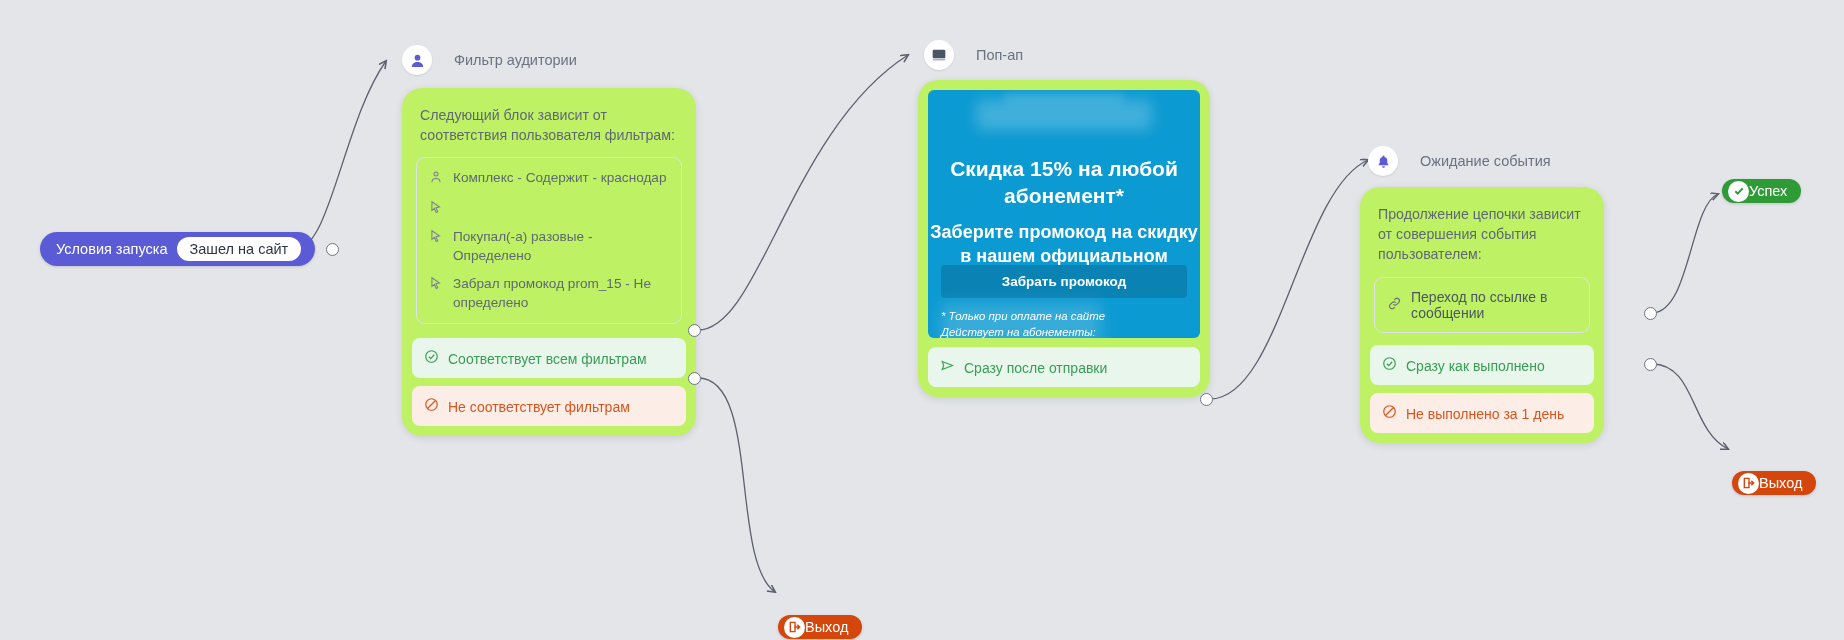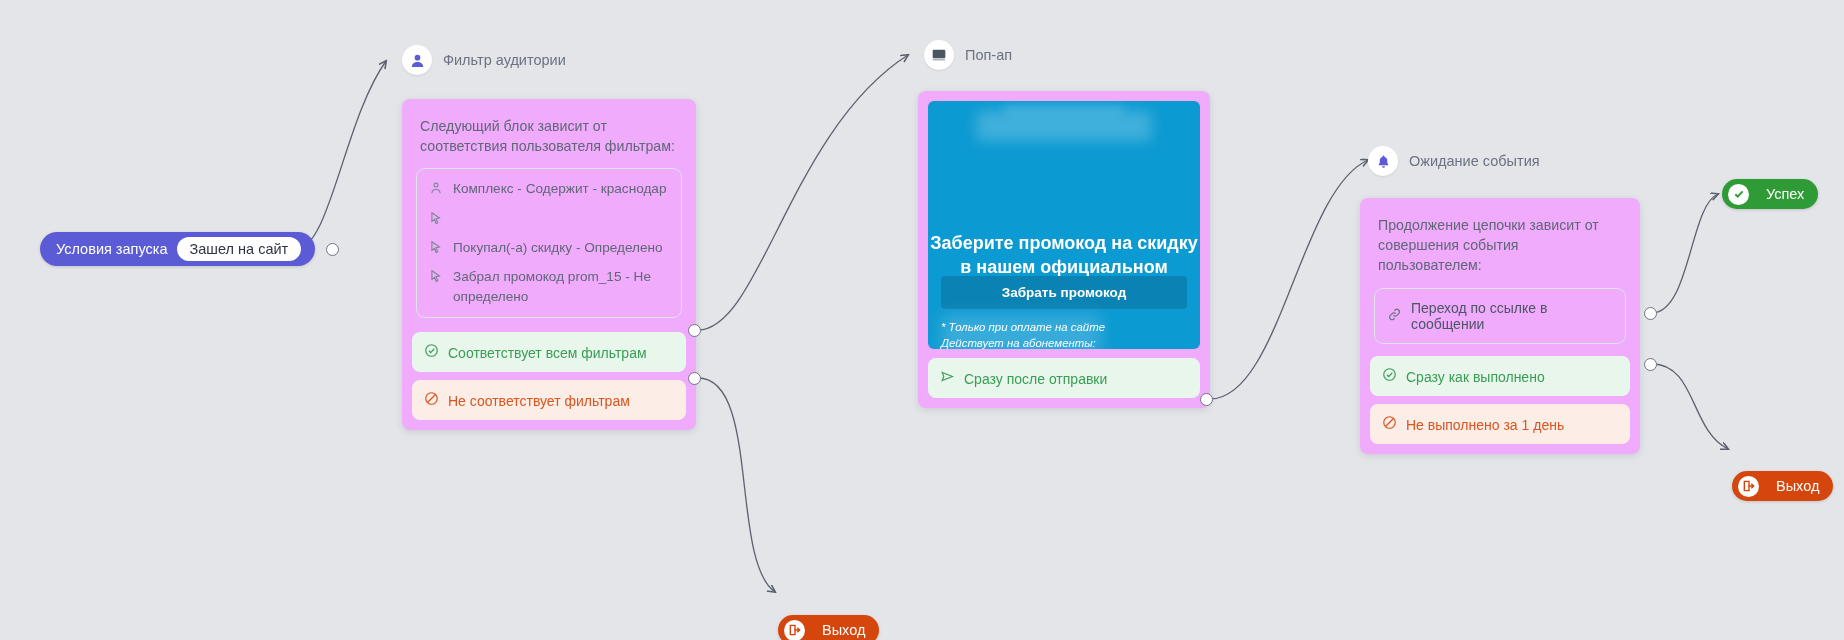--- a/index.html
+++ b/index.html
@@ -46,42 +46,41 @@
     border-radius: 999px;
     padding: 4px 13px;
     white-space: nowrap;
   }
 
   
   .node-head {
     position: absolute;
     display: flex;
     align-items: center;
-    gap: 11px;
+    gap: 22px;
   }
   .head-icon {
     width: 30px; height: 30px;
     border-radius: 50%;
     background: #ffffff;
     display: flex; align-items: center; justify-content: center;
     box-shadow: 0 1px 2px rgba(40,40,70,.10);
   }
   .head-title {
     font-size: 14.5px;
     color: #6b7280;
     white-space: nowrap;
   }
 
   
   .card {
     position: absolute;
-    background: #f0abfc;
-    border-radius: 8px;
+    background: #bef264;
+    border-radius: 20px;
     box-shadow: 0 2px 7px rgba(40,45,70,.13);
-    margin-top: 11px;
   }
   .card-desc {
     font-size: 14.2px;
     line-height: 1.42;
     color: #5f6875;
     padding: 17px 18px 12px 18px;
   }
   .filter-list {
     margin: 0 14px 14px 14px;
     border: 1px solid #dfe2e8;
@@ -206,23 +205,23 @@
     gap: 9px;
     font-size: 14px;
     color: #4b5563;
   }
 
   
   .term {
     position: absolute;
     display: flex;
     align-items: center;
-    gap: 17px;
+    gap: 0;
     border-radius: 999px;
-    height: 30px;
+    height: 24px;
     padding: 0 14px 0 6px;
     box-shadow: 0 1px 3px rgba(40,40,70,.18);
   }
   .term .tlbl { color: #ffffff; font-size: 14.5px; white-space: nowrap; }
   .term.success { background: #2e9b36; }
   .term.exit    { background: #d4460c; margin-top: 37px; }
   .term-ico {
     width: 21px; height: 21px; border-radius: 50%;
     background: #ffffff;
     display: flex; align-items: center; justify-content: center;
@@ -290,21 +289,21 @@
             <path d="M5 3l13 9-6 1.2 3 7-2.6 1.2-3-6.9L5 18z"></path>
           </svg>
         </span>
       </div>
       <div class="filter-row">
         <span class="fi">
           <svg width="14" height="14" viewBox="0 0 24 24" fill="none" stroke="#7b8494" stroke-width="1.8">
             <path d="M5 3l13 9-6 1.2 3 7-2.6 1.2-3-6.9L5 18z"></path>
           </svg>
         </span>
-        <span>Покупал(-а) скидку - Определено</span>
+        <span>Покупал(-а) разовые - Определено</span>
       </div>
       <div class="filter-row">
         <span class="fi">
           <svg width="14" height="14" viewBox="0 0 24 24" fill="none" stroke="#7b8494" stroke-width="1.8">
             <path d="M5 3l13 9-6 1.2 3 7-2.6 1.2-3-6.9L5 18z"></path>
           </svg>
         </span>
         <span>Забрал промокод prom_15 - Не определено</span>
       </div>
     </div>
@@ -342,20 +341,21 @@
         <rect x="2.5" y="17.5" width="19" height="2.6" rx="1.3" fill="#aeb4c0"></rect>
       </svg>
     </span>
     <span class="head-title">Поп-ап</span>
   </div>
 
   <div class="card" style="left:918px; top:80px; width:292px;">
     <div class="creative">
       <div class="blur-logo2"></div>
       <div class="blur-logo"></div>
+      <div class="creative-h">Скидка 15% на любой абонемент*</div>
       <div class="creative-sub">Заберите промокод на скидку в нашем официальном Telegram-боте</div>
       <div class="creative-btn">Забрать промокод</div>
       <div class="creative-fine">
         <div>* Только при оплате на сайте</div>
         <div>Действует на абонементы:</div>
       </div>
       <div class="blur-bottom"></div>
     </div>
 
     <div class="outcome green" style="margin:9px 10px 10px 10px;">
@@ -372,21 +372,21 @@
   <div class="node-head" style="left:1368px; top:146px;">
     <span class="head-icon">
       <svg width="15" height="15" viewBox="0 0 24 24" fill="#5b5bd6">
         <path d="M12 2.5a1.6 1.6 0 011.6 1.6v.6a6 6 0 014.4 5.8v3.6l1.6 2.6v1.1H4.4v-1.1L6 14.1v-3.6a6 6 0 014.4-5.8v-.6A1.6 1.6 0 0112 2.5z"></path>
         <path d="M9.6 19.4h4.8a2.4 2.4 0 01-4.8 0z"></path>
       </svg>
     </span>
     <span class="head-title">Ожидание события</span>
   </div>
 
-  <div class="card" style="left:1360px; top:187px; width:280px;">
+  <div class="card" style="left:1360px; top:187px; width:244px;">
     <div class="card-desc" style="padding-bottom:13px;">Продолжение цепочки зависит от совершения события пользователем:</div>
 
     <div class="event-box">
       <span>
         <svg width="15" height="15" viewBox="0 0 24 24" fill="none" stroke="#6b7280" stroke-width="1.8">
           <path d="M10 13.5a4 4 0 005.7 0l3-3a4 4 0 10-5.7-5.7l-1.3 1.3"></path>
           <path d="M14 10.5a4 4 0 00-5.7 0l-3 3a4 4 0 105.7 5.7l1.3-1.3"></path>
         </svg>
       </span>
       <span>Переход по ссылке в сообщении</span>

